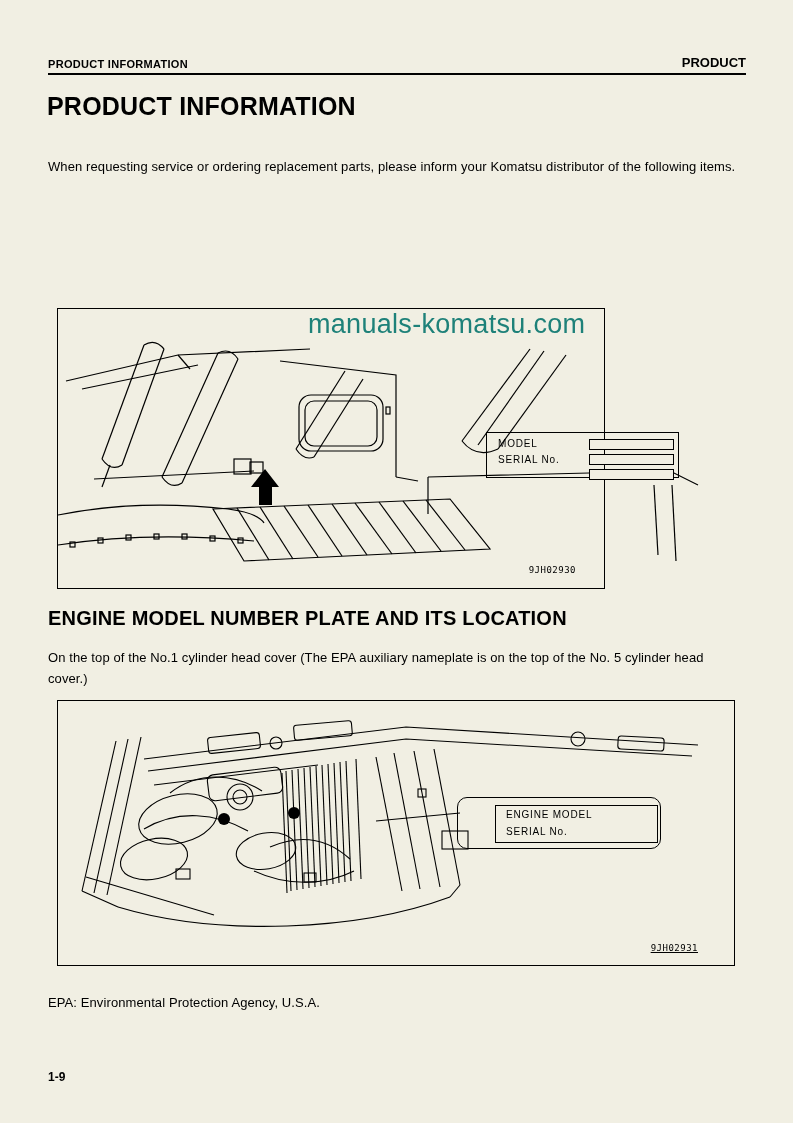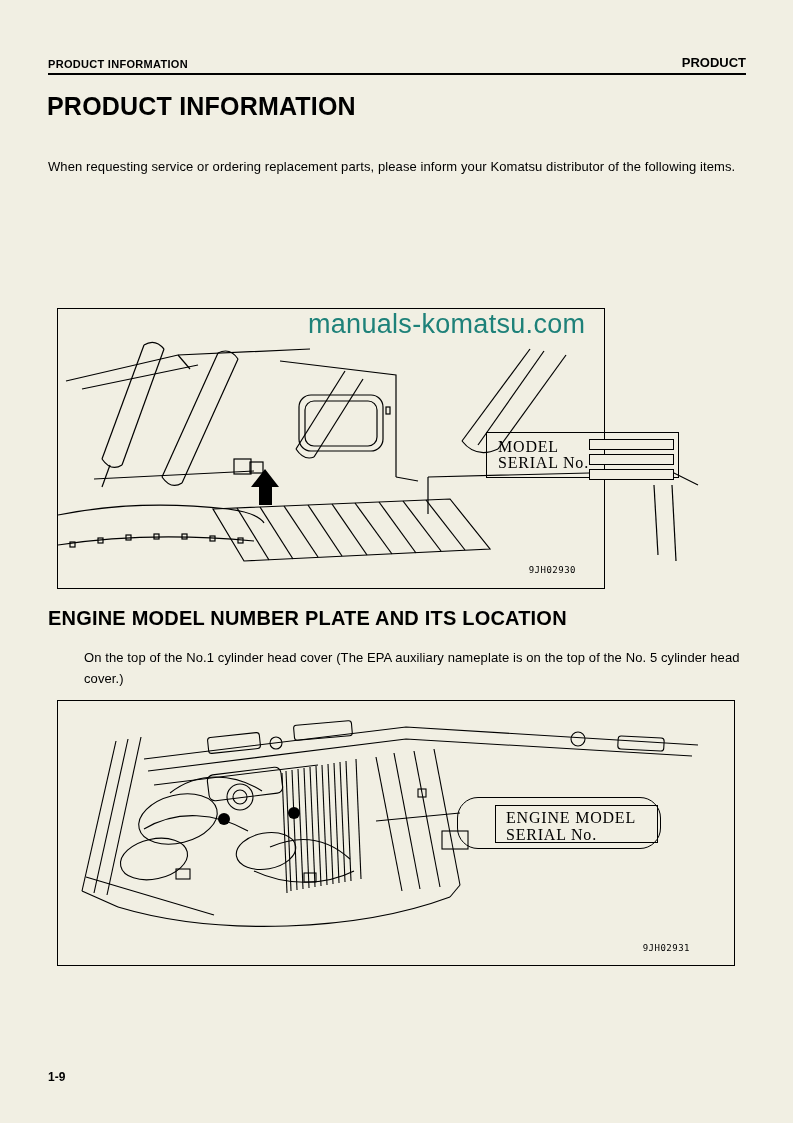--- a/index.html
+++ b/index.html
@@ -19,47 +19,47 @@
   .page-title{position:absolute;left:47px;top:92px;font-size:25px;font-weight:bold;letter-spacing:.2px;}
 
   .body-text{position:absolute;font-size:13px;line-height:21px;letter-spacing:.1px;}
   .intro{left:48px;top:156px;width:688px;}
 
   .h2{position:absolute;left:48px;font-size:20px;font-weight:bold;letter-spacing:.2px;}
   .h2-machine{top:222px;}
   .h2-engine{top:607px;}
 
   .cap-machine{left:48px;top:261px;width:688px;}
-  .cap-engine{left:48px;top:647px;width:692px;margin-left:36px;}
+  .cap-engine{left:48px;top:647px;width:692px;}
   .epa-note{left:48px;top:992px;width:600px;}
 
   .page-number{position:absolute;left:48px;top:1070px;font-size:12px;font-weight:bold;}
 
   .figure{position:absolute;left:57px;border:1px solid var(--ink);background:var(--page_bg);}
   .fig1{top:287px;width:548px;height:281px;margin-top:21px;}
   .fig2{top:700px;width:678px;height:266px;}
   .figure svg{position:absolute;left:0;top:0;}
 
   .watermark{position:absolute;left:250px;top:0px;font-size:27px;color:var(--watermark);letter-spacing:.3px;white-space:nowrap;}
 
   .fig-code{position:absolute;font-family:"DejaVu Sans Mono",monospace;font-size:9px;letter-spacing:.5px;padding-left:6px;}
   .fig1 .fig-code{right:28px;bottom:13px;}
-  .fig2 .fig-code{right:44px;bottom:12px;}
+  .fig2 .fig-code{right:36px;bottom:12px;text-decoration:underline;}
 
   .plate{position:absolute;border:1px solid var(--ink);}
-  .plate-label{font-family:Liberation Serif, serif;font-size:16px;letter-spacing:.8px;white-space:nowrap;}
+  .plate-label{font-family:Liberation Sans, sans-serif;font-size:10px;letter-spacing:.8px;white-space:nowrap;}
 
   .plate-machine{left:428px;top:123px;width:193px;height:46px;}
   .plate-machine .plate-label{position:absolute;left:11px;}
   .plate-machine .lbl-model{top:5px;}
   .plate-machine .lbl-serial{top:21px;}
   .blank-box{position:absolute;left:102px;width:85px;height:11px;border:1px solid var(--ink);background:var(--page_bg);}
   .bb1{top:6px;}.bb2{top:21px;}.bb3{top:36px;}
 
-  .plate-engine-outer{left:399px;top:96px;width:204px;height:52px;border-radius:21px;}
+  .plate-engine-outer{left:399px;top:96px;width:204px;height:52px;border-radius:10px;}
   .plate-engine-inner{position:absolute;left:37px;top:7px;width:163px;height:38px;border:1px solid var(--ink);}
   .plate-engine-inner .plate-label{position:absolute;left:10px;}
   .plate-engine-inner .lbl-model{top:3px;}
   .plate-engine-inner .lbl-serial{top:20px;}
 </style>
 </head>
 <body>
 
 <div class="page">
 
@@ -219,16 +219,17 @@
     <div class="plate plate-engine-outer">
       <div class="plate-engine-inner">
         <span class="plate-label lbl-model">ENGINE MODEL</span>
         <span class="plate-label lbl-serial">SERIAL No.</span>
       </div>
     </div>
 
     <div class="fig-code">9JH02931</div>
   </div>
 
+  <p class="body-text epa-note">EPA: Environmental Protection Agency, U.S.A.</p>
 
   <div class="page-number">1-9</div>
 
 </div>
 
 </body></html>

